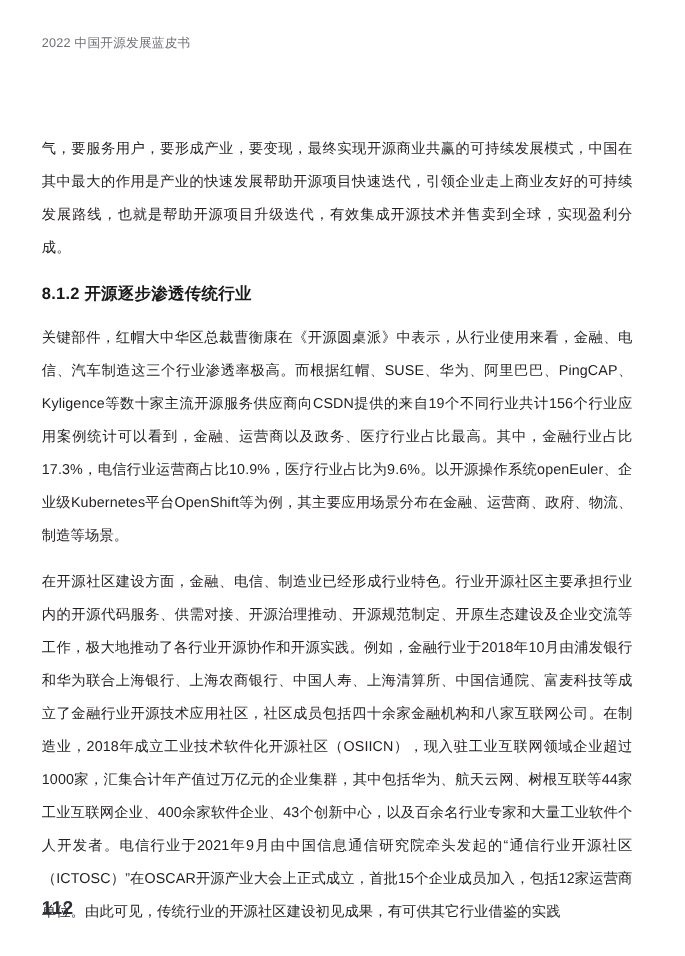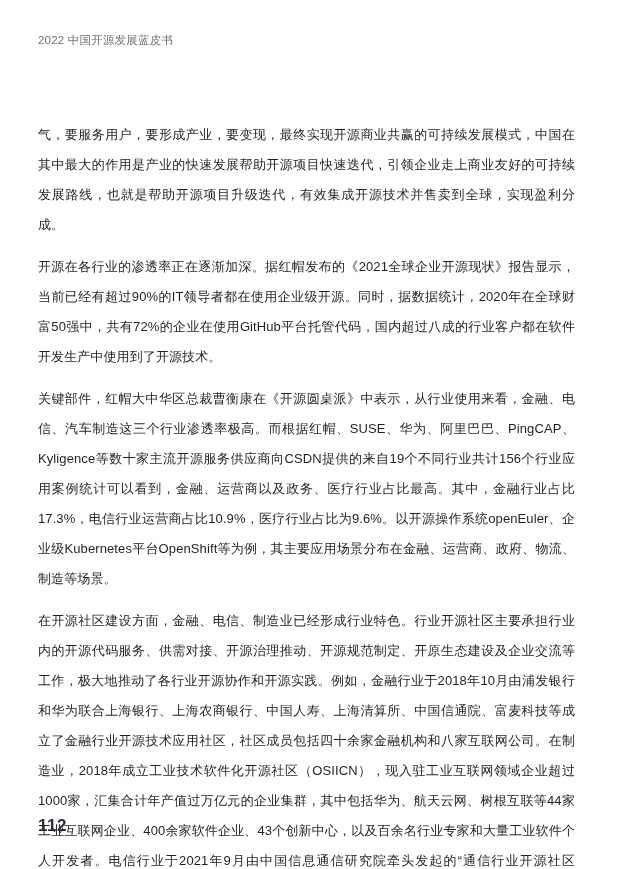--- a/index.html
+++ b/index.html
@@ -70,22 +70,22 @@
 <body>
 
 <div class="page">
 
   <div class="running-head">2022 中国开源发展蓝皮书</div>
 
   <div class="content">
 
     <p class="para">气，要服务用户，要形成产业，要变现，最终实现开源商业共赢的可持续发展模式，中国在其中最大的作用是产业的快速发展帮助开源项目快速迭代，引领企业走上商业友好的可持续发展路线，也就是帮助开源项目升级迭代，有效集成开源技术并售卖到全球，实现盈利分成。</p>
 
+    <h2 class="section-heading">8.1.2 开源逐步渗透传统行业</h2>
 
-    <p class="para">开源在各行业的渗透率正在逐渐加深。据红帽发布的《2021全球企业开源现状》报告显示，当前已经有超过90%的IT领导者都在使用企业级开源。同时，据数据统计，2020年在全球财富50强中，共有72%的企业在使用GitHub平台托管代码，国内超过八成的行业客户都在软件开发生产中使用到了开源技术。</p>
 
     <p class="para">关键部件，红帽大中华区总裁曹衡康在《开源圆桌派》中表示，从行业使用来看，金融、电信、汽车制造这三个行业渗透率极高。而根据红帽、SUSE、华为、阿里巴巴、PingCAP、Kyligence等数十家主流开源服务供应商向CSDN提供的来自19个不同行业共计156个行业应用案例统计可以看到，金融、运营商以及政务、医疗行业占比最高。其中，金融行业占比17.3%，电信行业运营商占比10.9%，医疗行业占比为9.6%。以开源操作系统openEuler、企业级Kubernetes平台OpenShift等为例，其主要应用场景分布在金融、运营商、政府、物流、制造等场景。</p>
 
 
     <p class="para tight">在开源社区建设方面，金融、电信、制造业已经形成行业特色。行业开源社区主要承担行业内的开源代码服务、供需对接、开源治理推动、开源规范制定、开原生态建设及企业交流等工作，极大地推动了各行业开源协作和开源实践。例如，金融行业于2018年10月由浦发银行和华为联合上海银行、上海农商银行、中国人寿、上海清算所、中国信通院、富麦科技等成立了金融行业开源技术应用社区，社区成员包括四十余家金融机构和八家互联网公司。在制造业，2018年成立工业技术软件化开源社区（OSIICN），现入驻工业互联网领域企业超过1000家，汇集合计年产值过万亿元的企业集群，其中包括华为、航天云网、树根互联等44家工业互联网企业、400余家软件企业、43个创新中心，以及百余名行业专家和大量工业软件个人开发者。电信行业于2021年9月由中国信息通信研究院牵头发起的“通信行业开源社区（ICTOSC）”在OSCAR开源产业大会上正式成立，首批15个企业成员加入，包括12家运营商单位。由此可见，传统行业的开源社区建设初见成果，有可供其它行业借鉴的实践</p>
 
   </div>
 
   <div class="folio">112</div>
 

